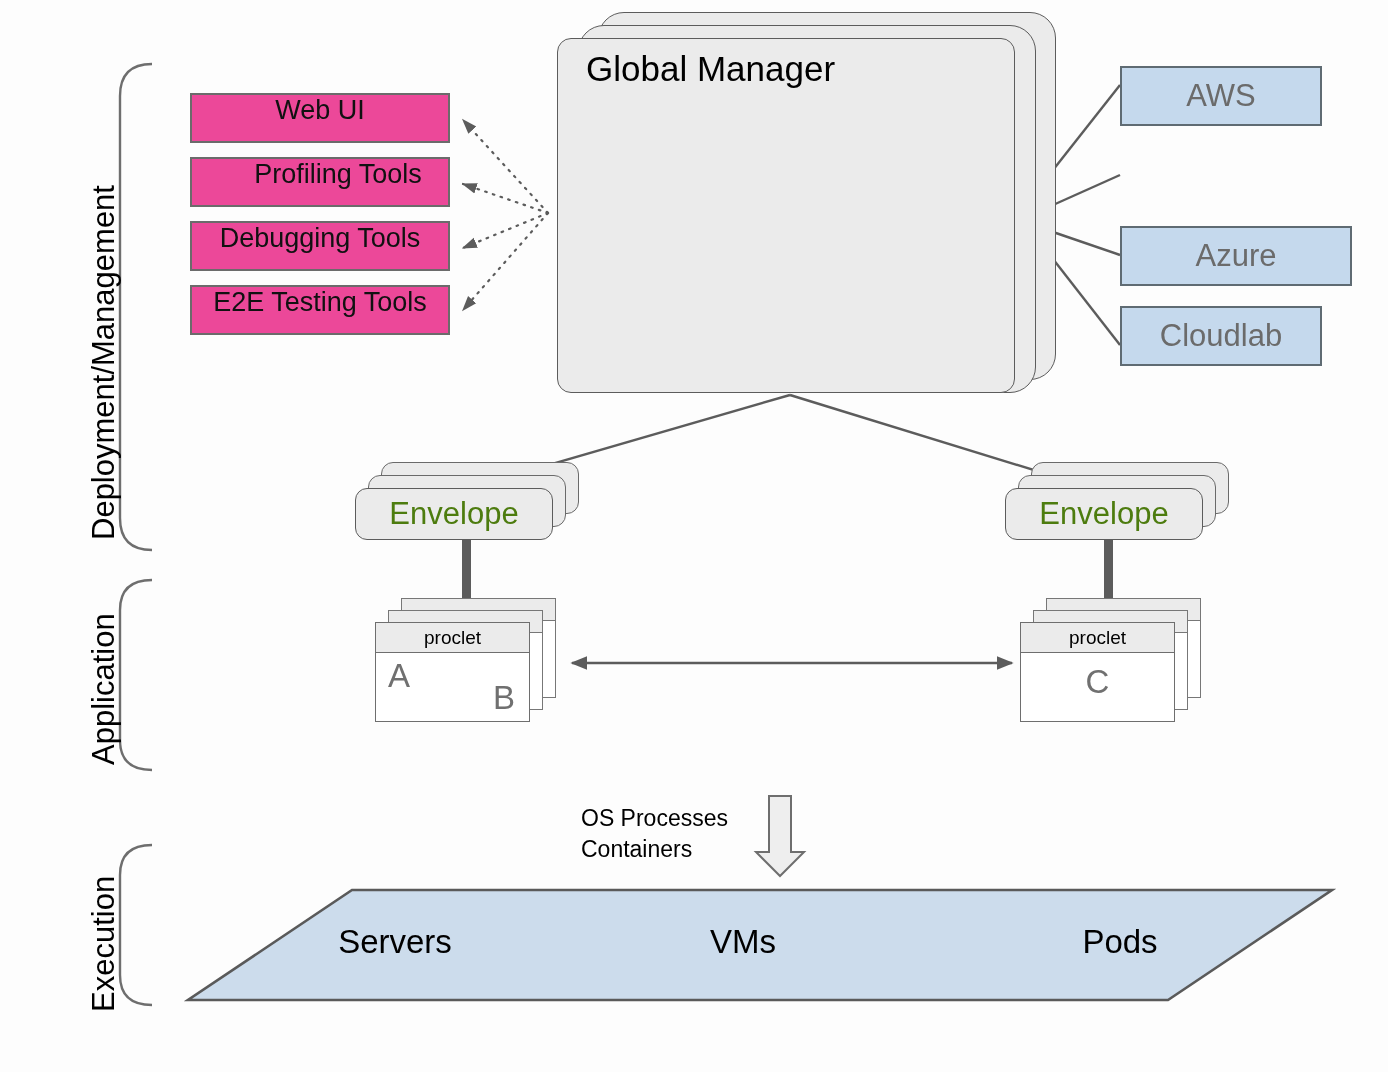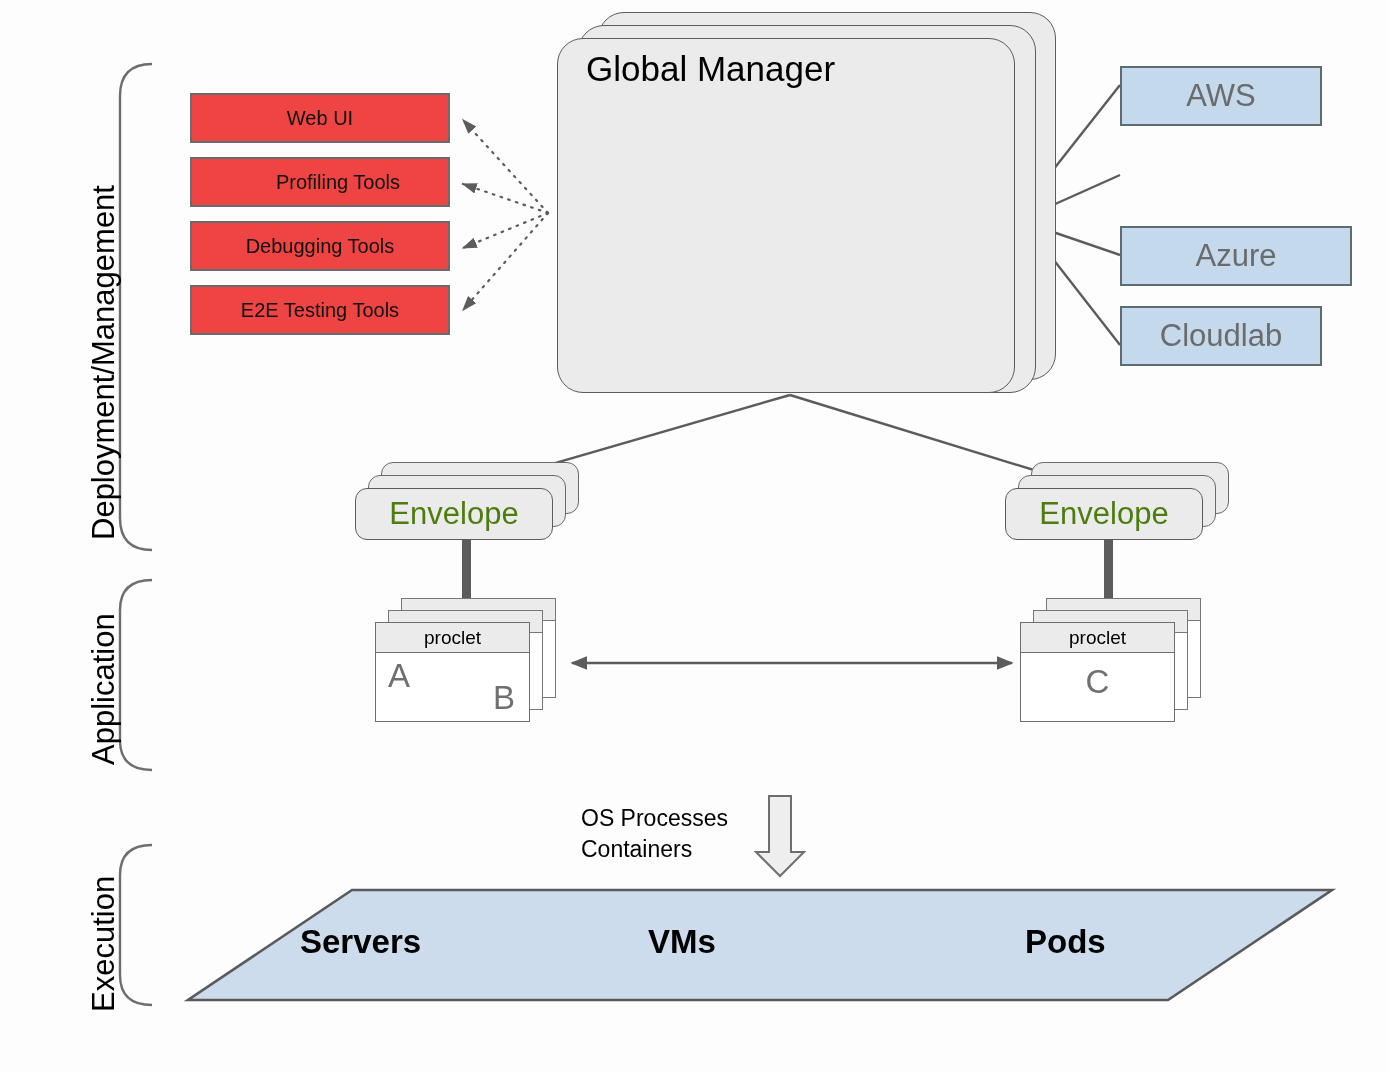--- a/index.html
+++ b/index.html
@@ -31,25 +31,24 @@
     white-space: nowrap;
     font-size: 31px;
     color: #000;
     font-family: "Liberation Sans", sans-serif;
   }
 
   
   .tool-box {
     position: absolute;
     border: 2px solid #6b6b6b;
-    background: #ef4444;
+    background: #ec4899;
     display: flex;
-    align-items: center;
     justify-content: center;
-    font-size: 20px;
+    font-size: 27px;
     color: #111;
     box-sizing: border-box;
   }
 
   .cloud-box {
     position: absolute;
     border: 2px solid #5f6b73;
     background: #c5d9ed;
     display: flex;
     align-items: center;
@@ -64,21 +63,21 @@
     position: absolute;
     border: 1.6px solid #5c5c5c;
     background: #ebebeb;
     border-radius: 26px;
     box-sizing: border-box;
   }
   .gm-front {
     position: absolute;
     border: 1.6px solid #5c5c5c;
     background: #ebebeb;
-    border-radius: 26px;
+    border-radius: 14px;
     box-sizing: border-box;
   }
   .gm-title {
     position: absolute;
     left: 28px;
     top: 10px;
     font-size: 35px;
     color: #000;
     font-family: "Liberation Sans", sans-serif;
   }
@@ -161,21 +160,21 @@
   .connector-bar {
     position: absolute;
     background: #5c5c5c;
   }
 
   
   .exec-label {
     position: absolute;
     font-size: 33px;
     color: #000;
-    font-weight: bold;
+    text-align: center;
   }
 
   .flow-note {
     position: absolute;
     font-size: 23px;
     color: #000;
     line-height: 1.33;
     white-space: pre-line;
   }
 </style>

